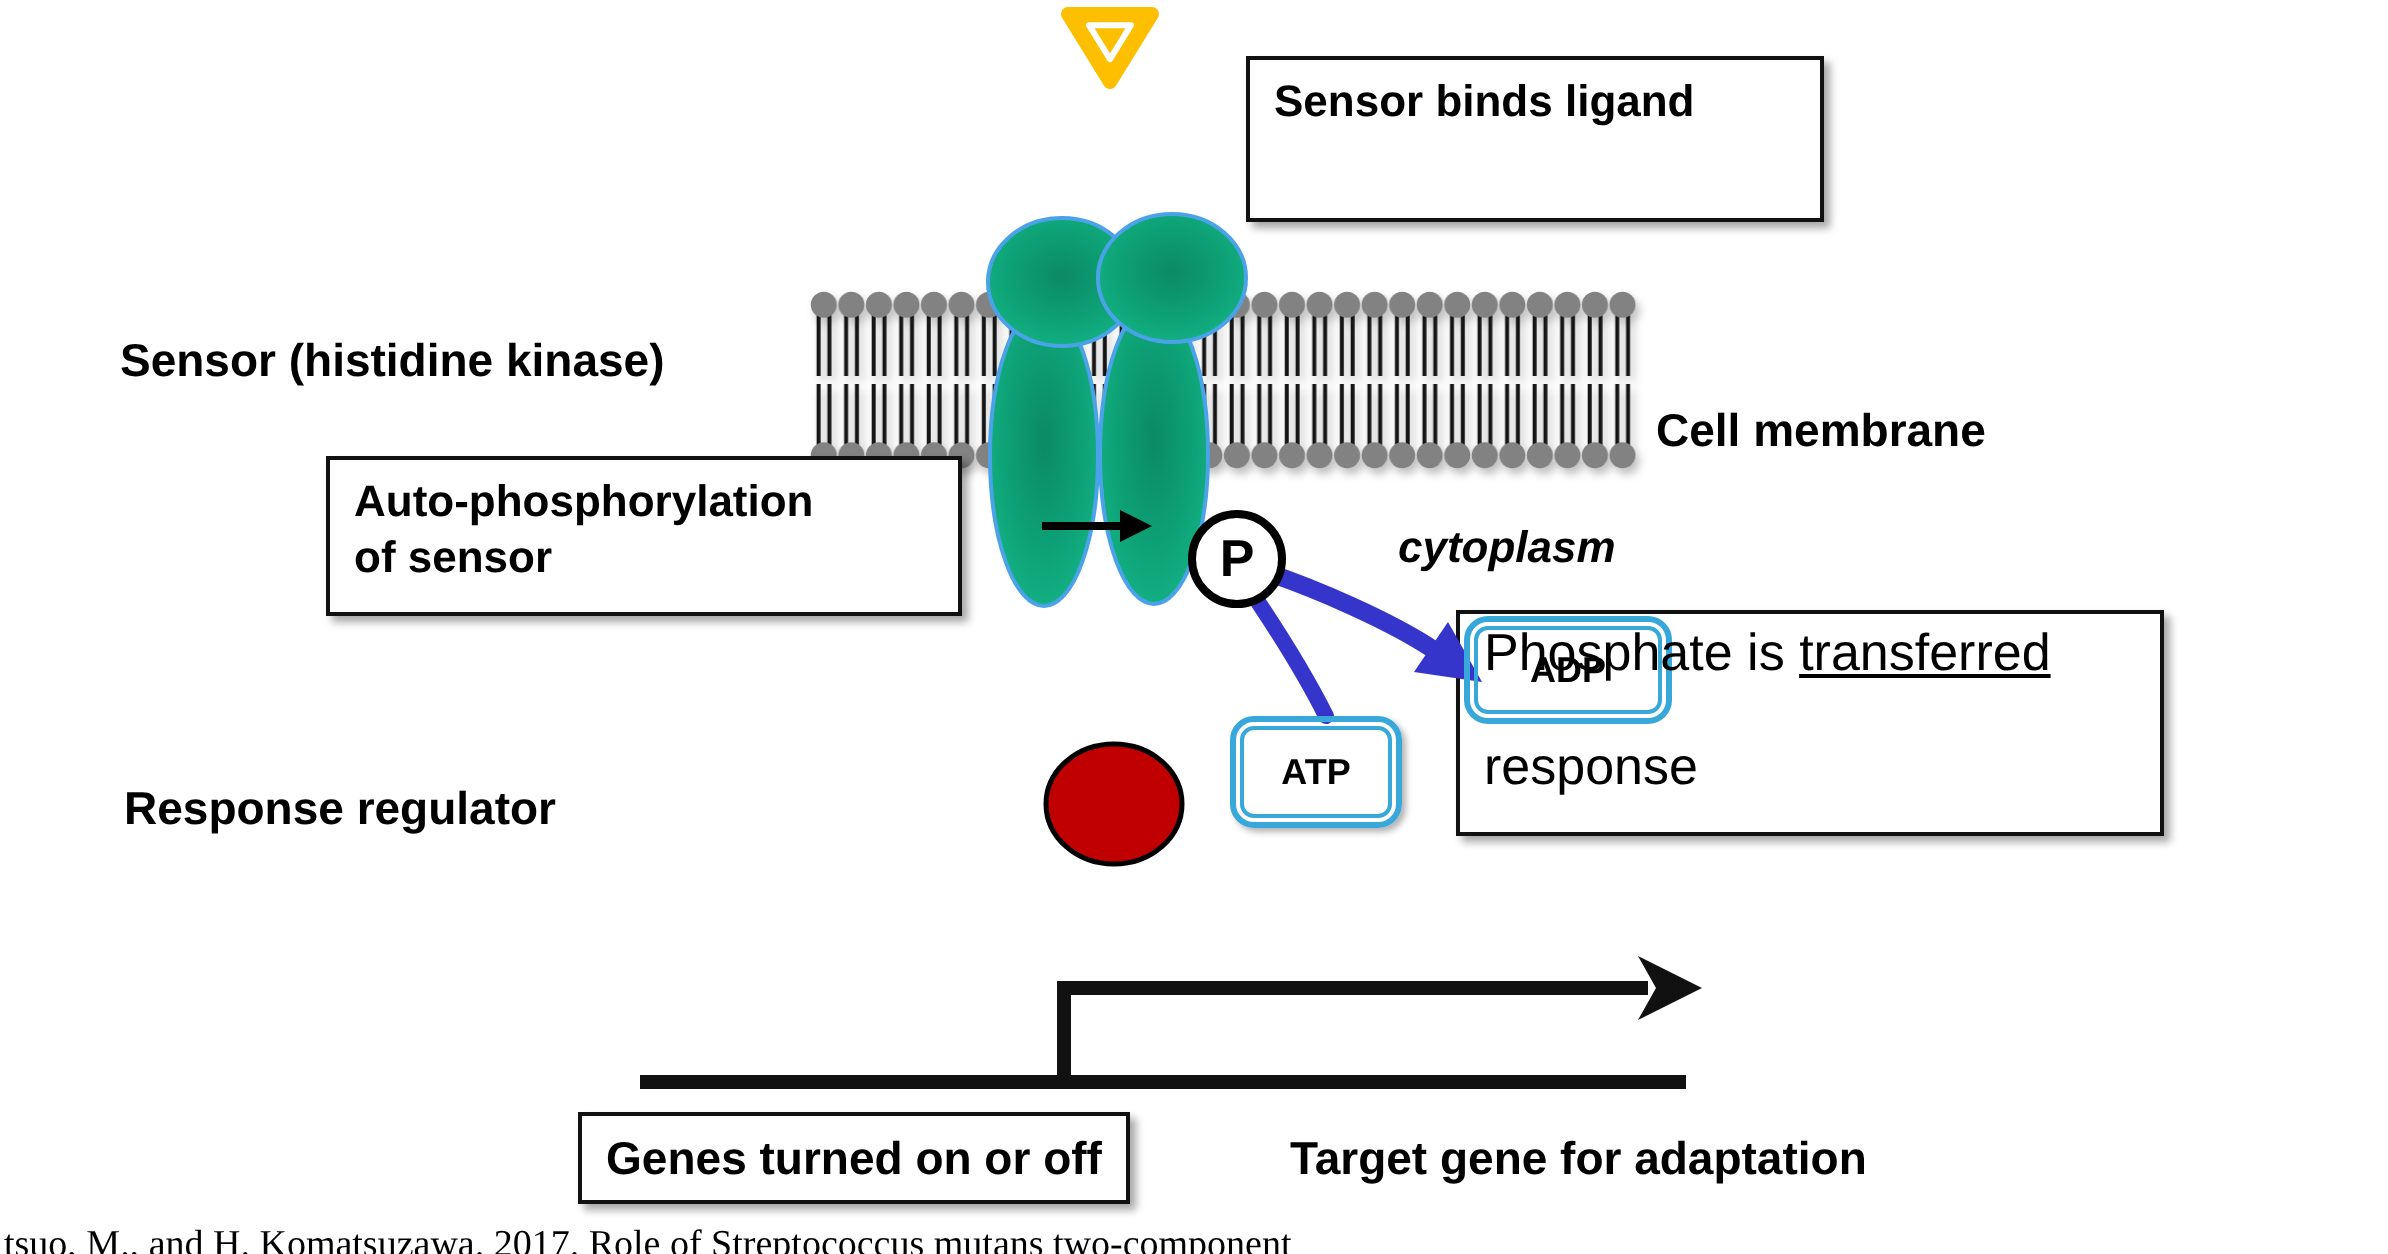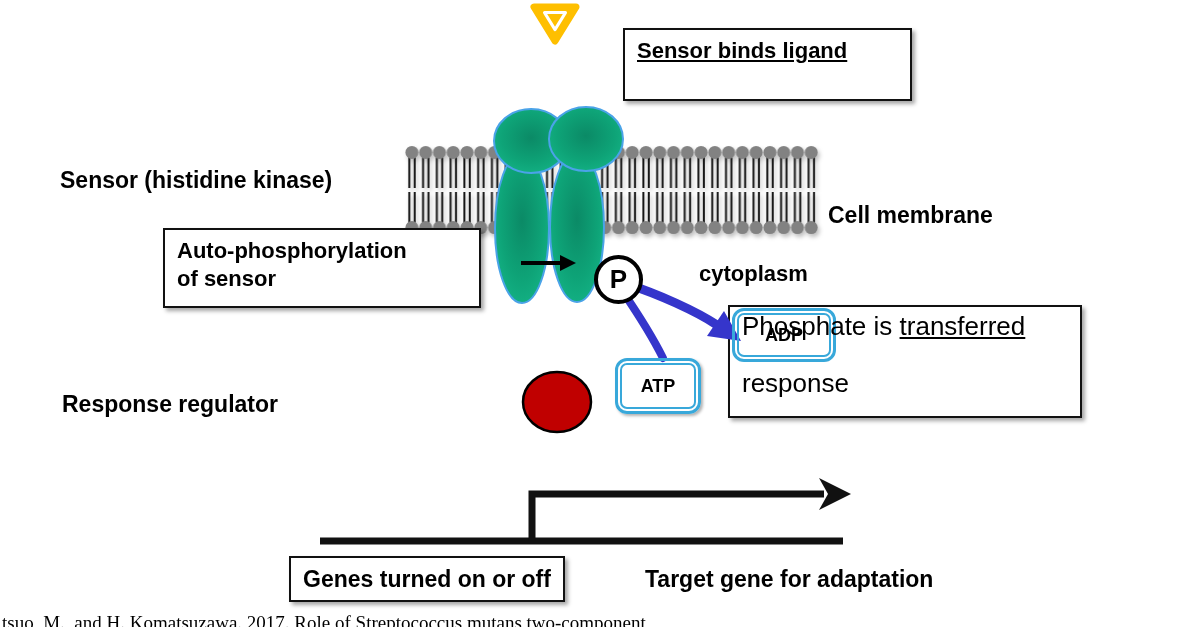--- a/index.html
+++ b/index.html
@@ -16,26 +16,26 @@
         display:flex;align-items:center;justify-content:center;font-weight:bold;font-size:18px;background:#fff;}
   .cyanbox.transparent .inner{background:transparent;}
   #atp-box{left:615px;top:358px;width:86px;height:56px;z-index:6;box-shadow:2px 2px 3px rgba(0,0,0,.3);}
   #adp-box{left:732px;top:308px;width:104px;height:54px;z-index:4;}
   #p-circle{left:594px;top:255px;width:41px;height:41px;border-radius:50%;border:4px solid #000;
         background:#fff;display:flex;align-items:center;justify-content:center;
         font-weight:bold;font-size:26px;z-index:4;}
   #box-phosphate{left:728px;top:305px;width:354px;height:113px;z-index:2;}
   #phosphate-text{position:absolute;left:742px;top:312px;z-index:5;font-weight:normal;font-size:26px;line-height:28.5px;white-space:nowrap;}
   #phosphate-text .u{text-decoration:underline;}
-  #box-sensor-binds{left:623px;top:28px;width:289px;height:73px;text-decoration:underline;}
+  #box-sensor-binds{left:623px;top:28px;width:289px;height:83px;}
   #box-autophos{left:163px;top:228px;width:318px;height:80px;}
   #box-genes{left:289px;top:556px;width:276px;height:46px;text-align:center;font-size:23px;line-height:28px;}
   #lbl-sensor{left:60px;top:167px;}
   #lbl-cell-membrane{left:828px;top:174px;margin-top:28px;}
-  #lbl-cytoplasm{left:699px;top:261px;font-size:22px;}
+  #lbl-cytoplasm{left:699px;top:261px;font-size:22px;font-style:italic;}
   #lbl-response-regulator{left:62px;top:391px;}
   #lbl-target-gene{left:645px;top:566px;}
   #citation{position:absolute;left:2px;top:612px;font-family:"Liberation Serif", serif;
         font-size:19px;white-space:nowrap;}
   svg{display:block;}
 </style>
 </head>
 <body>
 
 <svg class="layer" width="1194" height="627" viewBox="0 0 1194 627">

